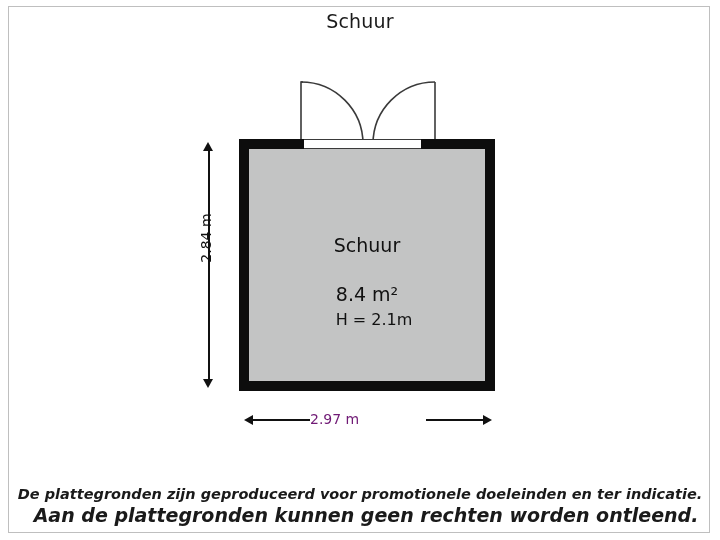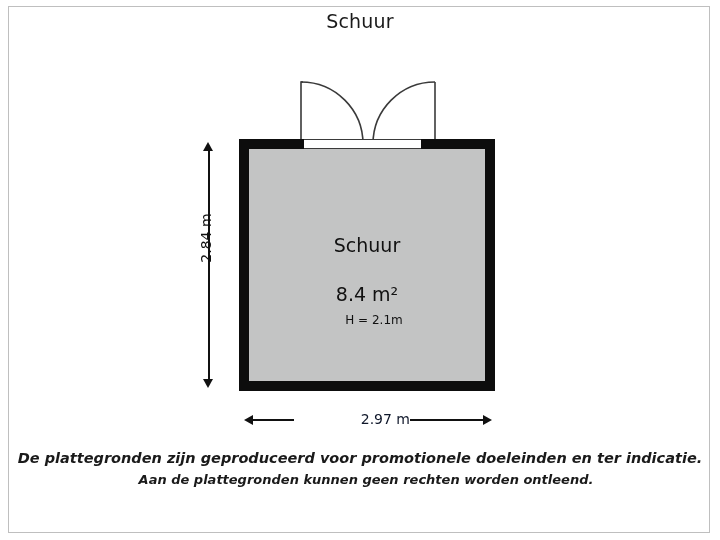--- a/index.html
+++ b/index.html
@@ -127,27 +127,27 @@
   .dim-h {
     position: absolute;
     left: 248px;
     top: 419px;
     width: 240px;
     height: 2px;
     background: #111111;
   }
   .dim-h-label {
     position: absolute;
-    left: 294px;
+    left: 310px;
     top: 411px;
     width: 116px;
-    text-align: right;
+    text-align: left;
     background: #ffffff;
     font-size: 14px;
-    color: #0f172a;
+    color: #701a75;
   }
   .arrow {
     position: absolute;
     width: 0;
     height: 0;
   }
   .arrow.up {
     left: 203px; top: 142px;
     border-left: 5px solid transparent;
     border-right: 5px solid transparent;
@@ -184,38 +184,38 @@
   .room-label .name {
     font-size: 19px;
     line-height: 26px;
   }
   .room-label .area {
     font-size: 19px;
     line-height: 26px;
     margin-top: 23px;
   }
   .room-label .height {
-    font-size: 12px;
+    font-size: 16px;
     line-height: 26px;
     padding-left: 14px;
   }
 
   
   .footer {
     position: absolute;
     left: 0;
     top: 448px;
     width: 720px;
     text-align: center;
     font-style: italic;
     font-weight: bold;
     color: #1a1a1a;
   }
-  .footer .l1 { font-size: 14.5px; line-height: 21px; }
-  .footer .l2 { font-size: 13px; line-height: 21px; margin-left: 12px; }
+  .footer .l1 { font-size: 14.5px; line-height: 21px; margin-top: 36px; }
+  .footer .l2 { font-size: 19px; line-height: 21px; margin-left: 12px; }
   .footer .l3 { font-size: 14.5px; line-height: 21px; }
 </style>
 </head>
 <body>
 
 <div id="page">
 
   <div class="page-frame"></div>
 
   <div class="title">Schuur</div>

